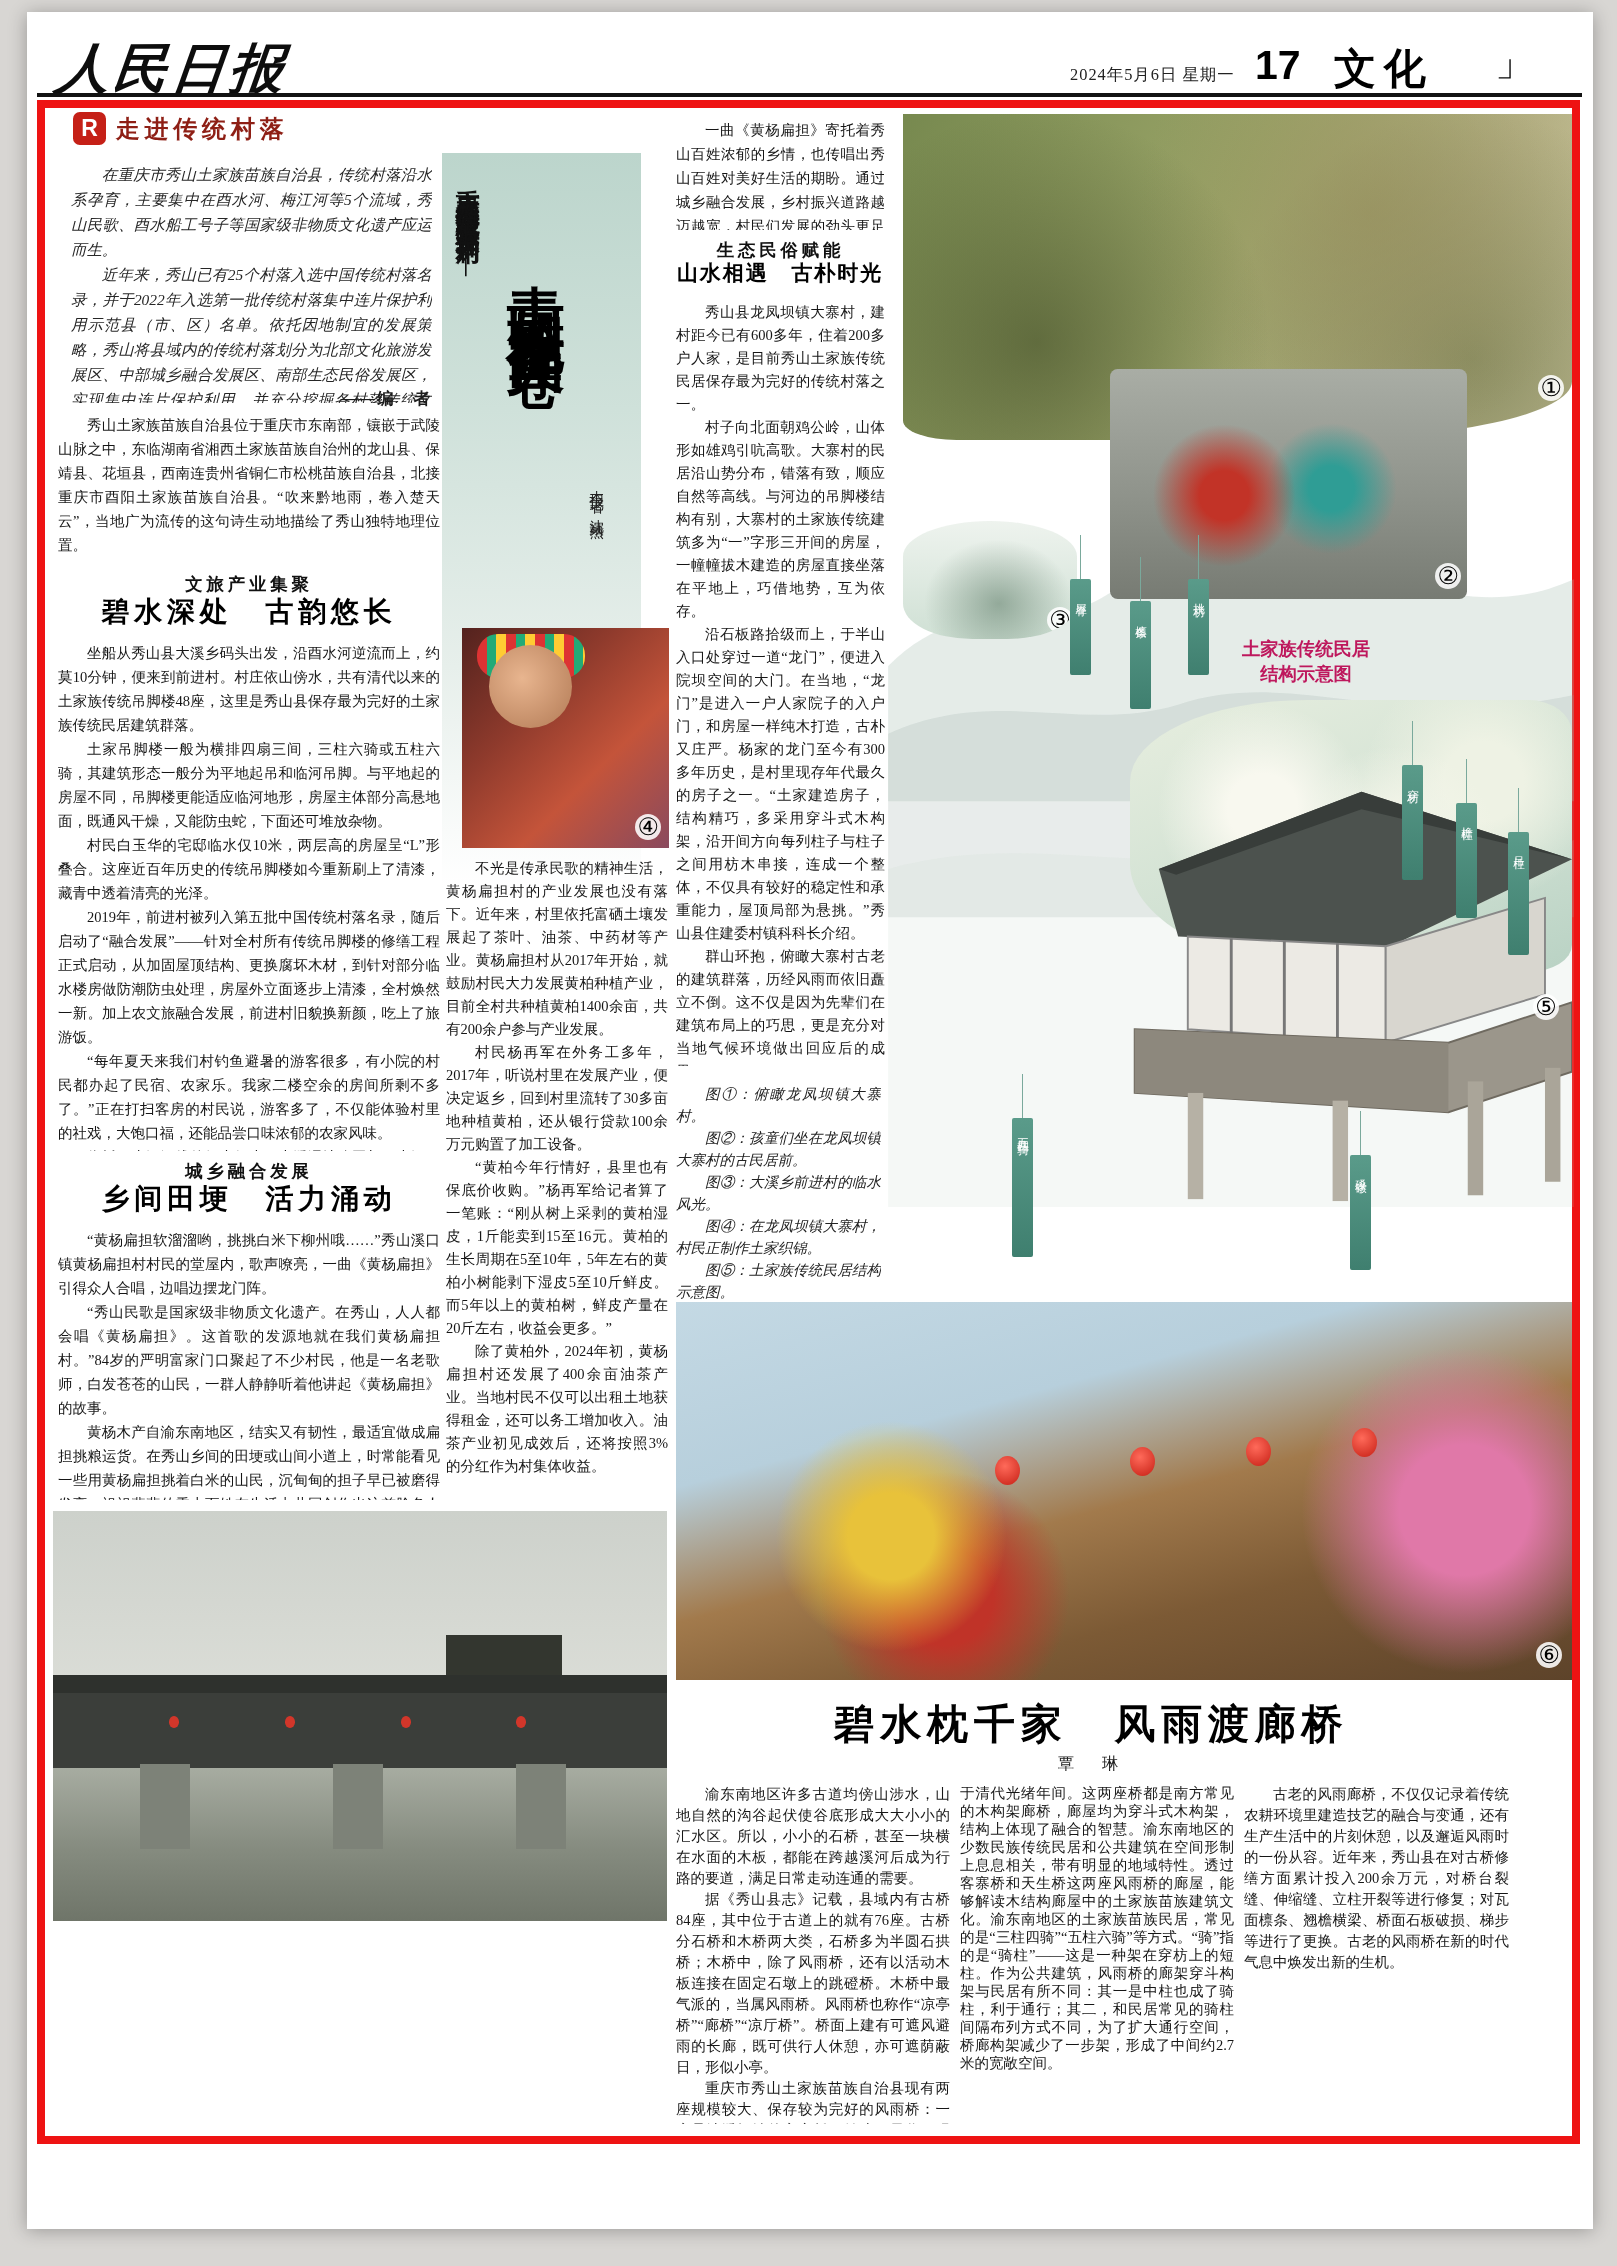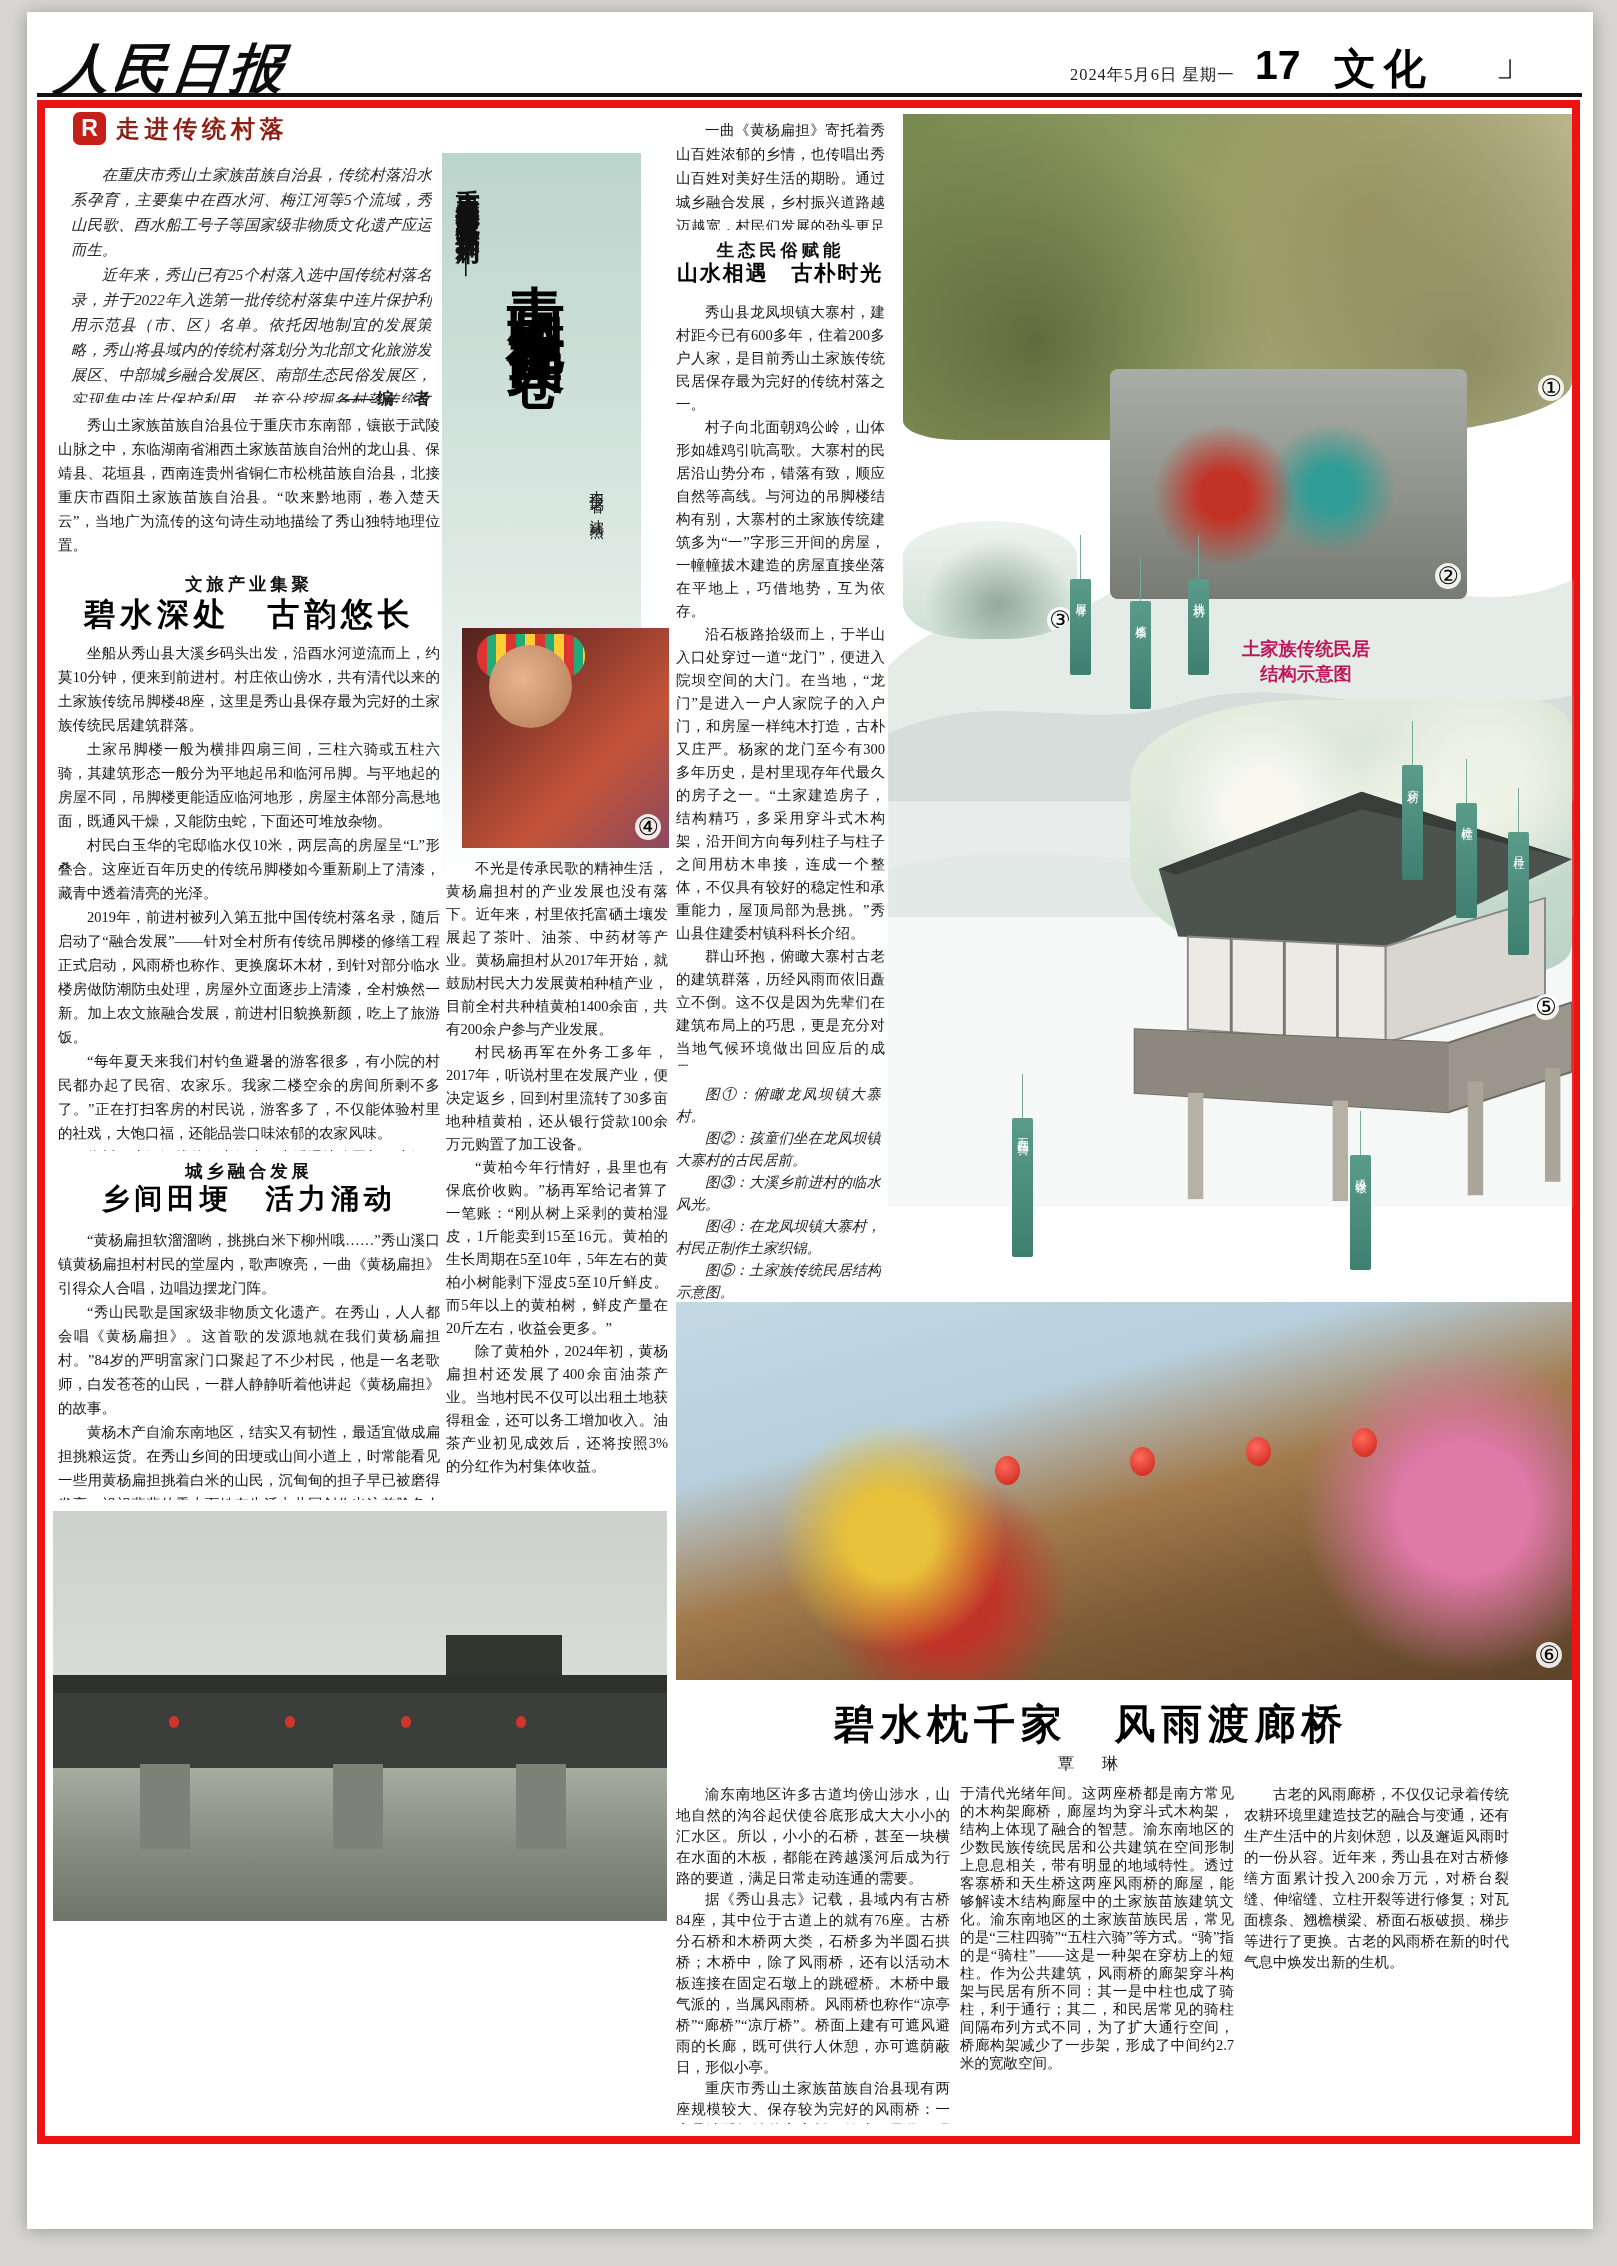--- a/index.html
+++ b/index.html
@@ -120,26 +120,26 @@
 <div class="intro-txt">
   <p>在重庆市秀山土家族苗族自治县，传统村落沿水系孕育，主要集中在酉水河、梅江河等5个流域，秀山民歌、酉水船工号子等国家级非物质文化遗产应运而生。</p>
   <p>近年来，秀山已有25个村落入选中国传统村落名录，并于2022年入选第一批传统村落集中连片保护利用示范县（市、区）名单。依托因地制宜的发展策略，秀山将县域内的传统村落划分为北部文化旅游发展区、中部城乡融合发展区、南部生态民俗发展区，实现集中连片保护利用，并充分挖掘各村落传统文化、民俗技艺，形成“一村一特色，村村各不同”的发展态势。</p>
 </div>
 <div class="intro-sign">——编　者</div>
 
 <div class="bodycol" style="left:58px;top:413px;width:382px;height:145px;">
   <p>秀山土家族苗族自治县位于重庆市东南部，镶嵌于武陵山脉之中，东临湖南省湘西土家族苗族自治州的龙山县、保靖县、花垣县，西南连贵州省铜仁市松桃苗族自治县，北接重庆市酉阳土家族苗族自治县。“吹来黔地雨，卷入楚天云”，当地广为流传的这句诗生动地描绘了秀山独特地理位置。</p>
 </div>
 <div class="kicker" style="left:58px;top:572px;width:382px;">文旅产业集聚</div>
-<div class="bighead" style="left:58px;top:593px;width:382px;font-size:32px;letter-spacing:4.8px;">碧水深处　古韵悠长</div>
+<div class="bighead" style="left:58px;top:593px;width:382px;font-size:28px;letter-spacing:4.8px;">碧水深处　古韵悠长</div>
 <div class="bodycol" style="left:58px;top:641px;width:382px;height:510px;">
   <p>坐船从秀山县大溪乡码头出发，沿酉水河逆流而上，约莫10分钟，便来到前进村。村庄依山傍水，共有清代以来的土家族传统吊脚楼48座，这里是秀山县保存最为完好的土家族传统民居建筑群落。</p>
   <p>土家吊脚楼一般为横排四扇三间，三柱六骑或五柱六骑，其建筑形态一般分为平地起吊和临河吊脚。与平地起的房屋不同，吊脚楼更能适应临河地形，房屋主体部分高悬地面，既通风干燥，又能防虫蛇，下面还可堆放杂物。</p>
   <p>村民白玉华的宅邸临水仅10米，两层高的房屋呈“L”形叠合。这座近百年历史的传统吊脚楼如今重新刷上了清漆，藏青中透着清亮的光泽。</p>
-  <p>2019年，前进村被列入第五批中国传统村落名录，随后启动了“融合发展”——针对全村所有传统吊脚楼的修缮工程正式启动，风雨桥也称作、更换腐坏木材，到针对部分临水楼房做防潮防虫处理，房屋外立面逐步上清漆，全村焕然一新。加上农文旅融合发展，前进村旧貌换新颜，吃上了旅游饭。</p>
+  <p>2019年，前进村被列入第五批中国传统村落名录，随后启动了“融合发展”——针对全村所有传统吊脚楼的修缮工程正式启动，从加固屋顶结构、更换腐坏木材，到针对部分临水楼房做防潮防虫处理，房屋外立面逐步上清漆，全村焕然一新。加上农文旅融合发展，前进村旧貌换新颜，吃上了旅游饭。</p>
   <p>“每年夏天来我们村钓鱼避暑的游客很多，有小院的村民都办起了民宿、农家乐。我家二楼空余的房间所剩不多了。”正在打扫客房的村民说，游客多了，不仅能体验村里的社戏，大饱口福，还能品尝口味浓郁的农家风味。</p>
   <p>依托酉水河沿线的好山好水，大溪湿地公园与酉水河石堤风景名胜区联手助力秀山传统村落北部文化旅游发展区建设；大溪乡、石堤镇等地的传统村落串点成线，形成大溪酉水乡村旅游精品线路；依托川河盖旅游景区、洪安边城等4A级景区，串联起客寨村、瀑龙村等一批传统村落观光带，形成传统村落文旅融合发展的秀山路径。</p>
 
 </div>
 <div class="kicker" style="left:58px;top:1159px;width:382px;">城乡融合发展</div>
 <div class="bighead" style="left:58px;top:1180px;width:382px;font-size:28px;letter-spacing:4.8px;">乡间田埂　活力涌动</div>
 <div class="bodycol" style="left:58px;top:1228px;width:382px;height:272px;">
   <p>“黄杨扁担软溜溜哟，挑挑白米下柳州哦……”秀山溪口镇黄杨扁担村村民的堂屋内，歌声嘹亮，一曲《黄杨扁担》引得众人合唱，边唱边摆龙门阵。</p>
   <p>“秀山民歌是国家级非物质文化遗产。在秀山，人人都会唱《黄杨扁担》。这首歌的发源地就在我们黄杨扁担村。”84岁的严明富家门口聚起了不少村民，他是一名老歌师，白发苍苍的山民，一群人静静听着他讲起《黄杨扁担》的故事。</p>
   <p>黄杨木产自渝东南地区，结实又有韧性，最适宜做成扁担挑粮运货。在秀山乡间的田埂或山间小道上，时常能看见一些用黄杨扁担挑着白米的山民，沉甸甸的担子早已被磨得发亮。祖祖辈辈的秀山百姓在生活中共同创作出这首脍炙人口的《黄杨扁担》，随后由歌唱家朱宝勇唱响全国。如今，严</p>

